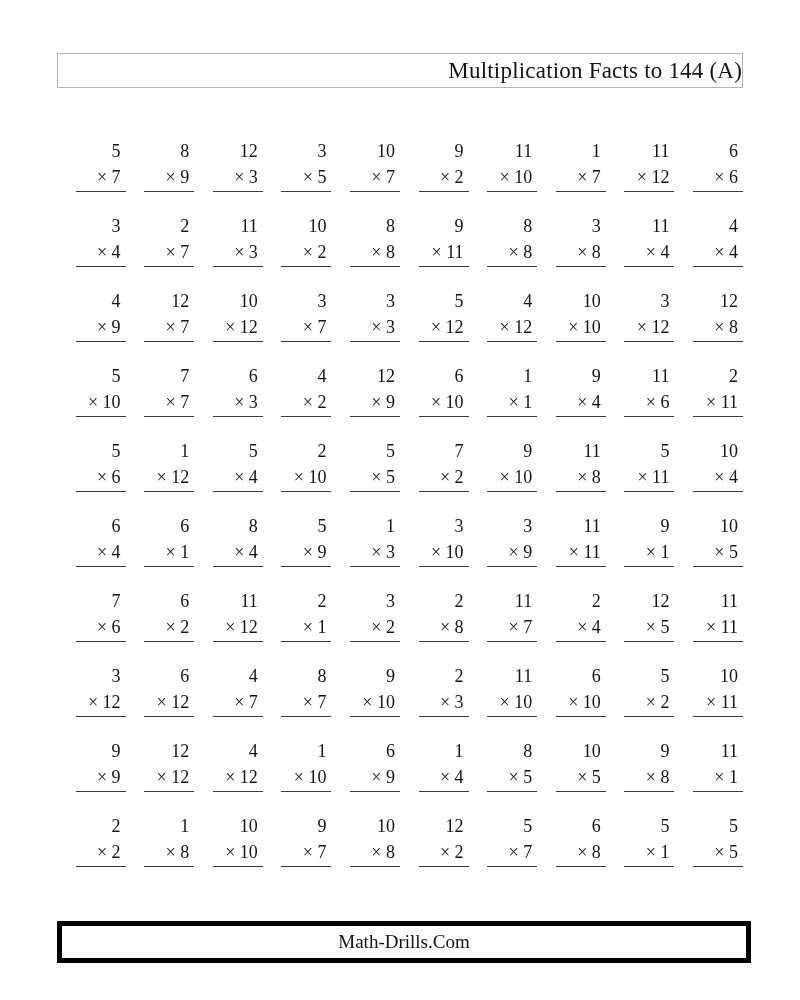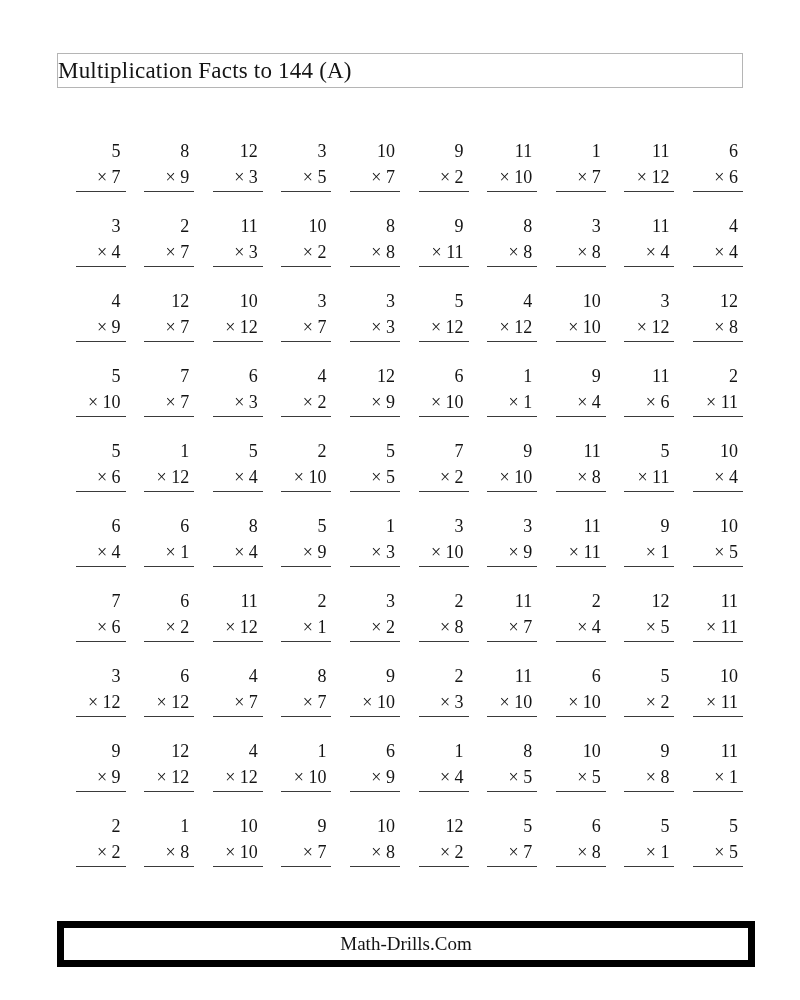--- a/index.html
+++ b/index.html
@@ -18,21 +18,21 @@
   }
   .title-box {
     position: absolute;
     left: 57px;
     top: 53px;
     width: 684px;
     height: 33px;
     border: 1px solid #b5b5b5;
     display: flex;
     align-items: center;
-    justify-content: flex-start;
+    justify-content: flex-end;
   }
   .title-text {
     font-size: 23px;
     letter-spacing: 0.2px;
   }
   .subtitle {
     position: absolute;
     left: 0;
     top: 92px;
     width: 100%;
@@ -63,21 +63,21 @@
     padding-bottom: 1px;
     border-bottom: 1.5px solid #3a3a3a;
     white-space: nowrap;
   }
   .footer-box {
     position: absolute;
     left: 57px;
     top: 921px;
     width: 684px;
     height: 32px;
-    border: 7px solid #000000;
+    border: 5px solid #000000;
     display: flex;
     align-items: center;
     justify-content: center;
   }
   .footer-text {
     font-size: 19px;
   }
 </style>
 </head>
 <body>

